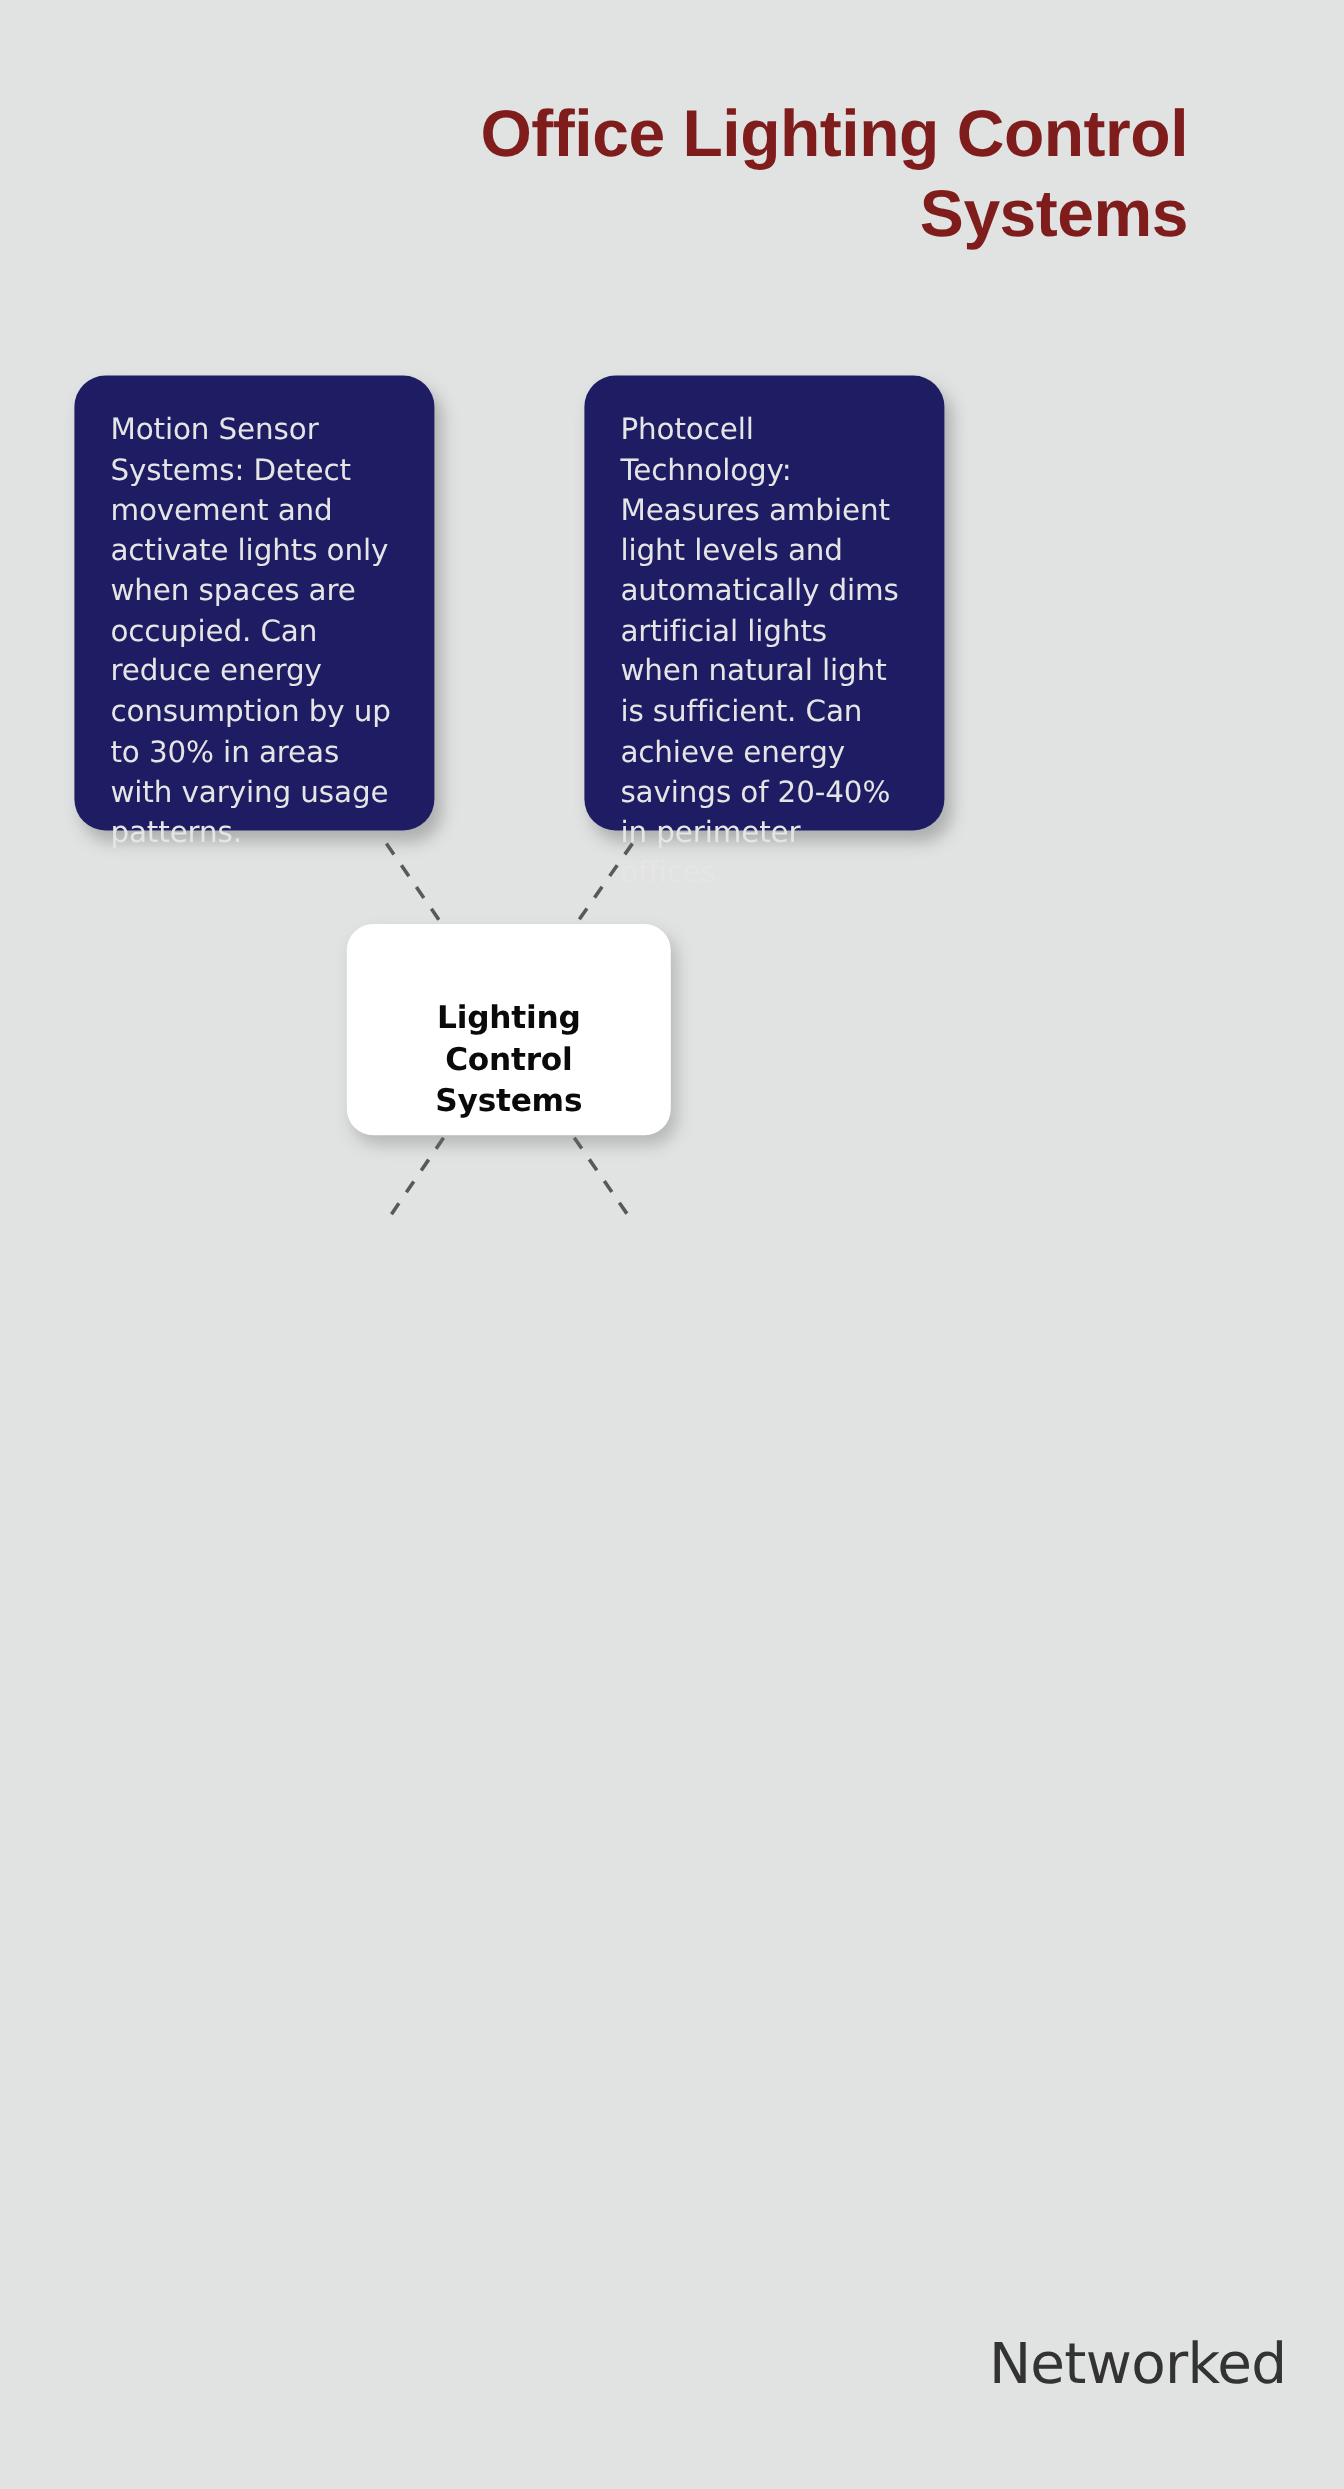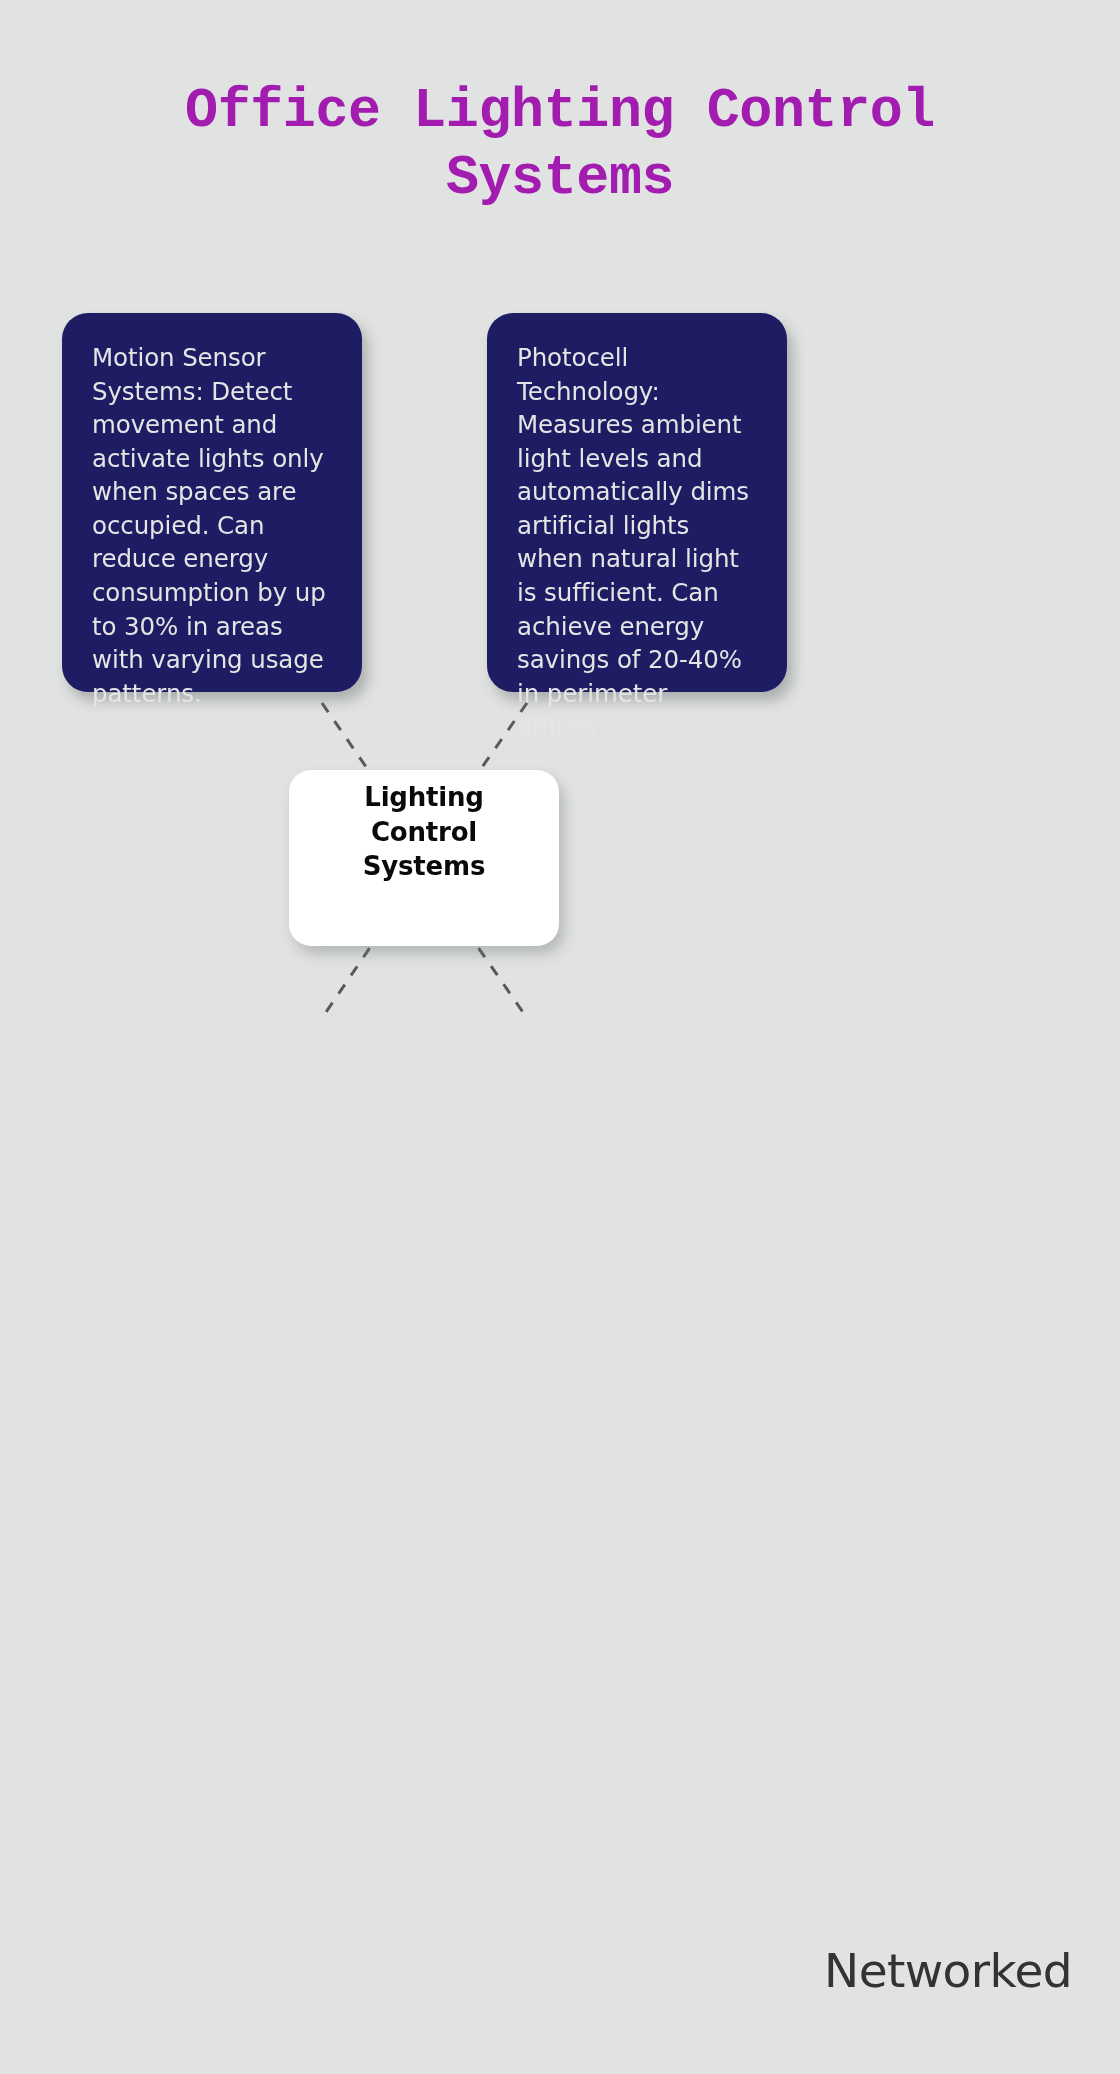--- a/index.html
+++ b/index.html
@@ -19,26 +19,26 @@
     height: 2074px;
     background: #e1e3e2;
   }
 
   
   .title {
     position: absolute;
     left: 130px;
     top: 78px;
     width: 860px;
-    text-align: center;
-    font-family: Liberation Mono, monospace;
+    text-align: right;
+    font-family: Liberation Sans, sans-serif;
     font-weight: bold;
     font-size: 55px;
     line-height: 1.22;
-    color: #a21caf;
+    color: #7f1d1d;
     letter-spacing: -0.4px;
     font-stretch: condensed;
   }
   .title .l2 { display: block; }
 
   
   .connectors {
     position: absolute;
     left: 0;
     top: 0;
@@ -72,21 +72,21 @@
   .center-node {
     position: absolute;
     left: 289px;
     top: 770px;
     width: 270px;
     height: 176px;
     background: #ffffff;
     border-radius: 22px;
     box-shadow: 5px 8px 13px rgba(110,115,115,0.38);
     display: flex;
-    align-items: flex-start;
+    align-items: flex-end;
     justify-content: center;
     box-sizing: border-box;
     padding: 10px 20px;
   }
   .center-text {
     font-family: "DejaVu Sans", sans-serif;
     font-weight: bold;
     font-size: 26px;
     line-height: 1.33;
     color: #0a0a0a;

